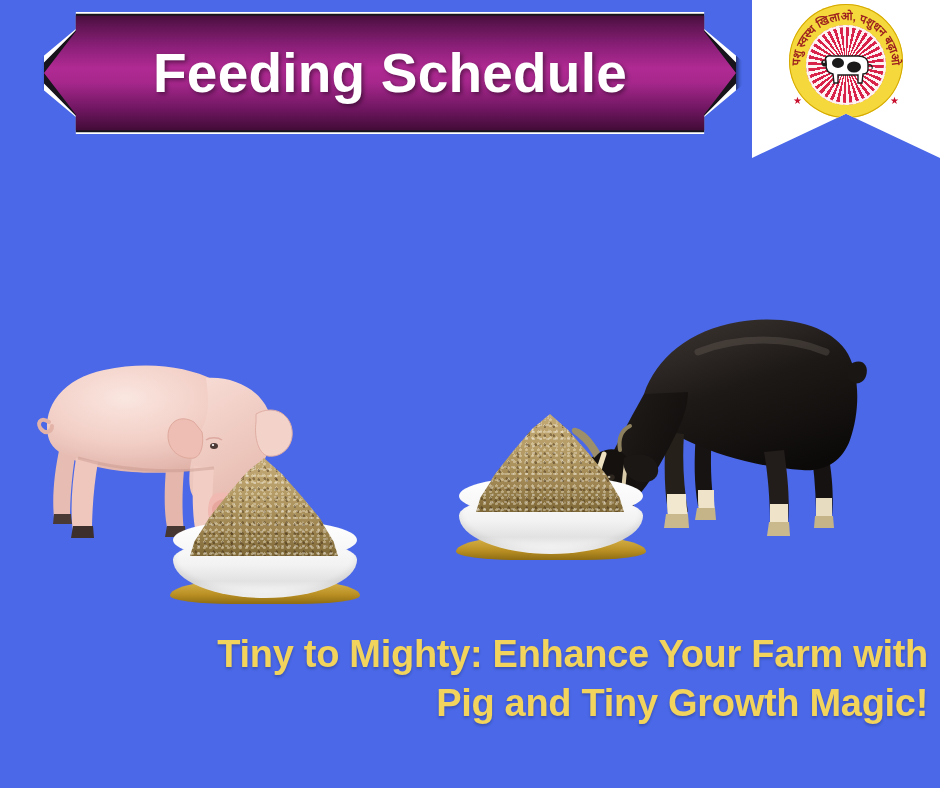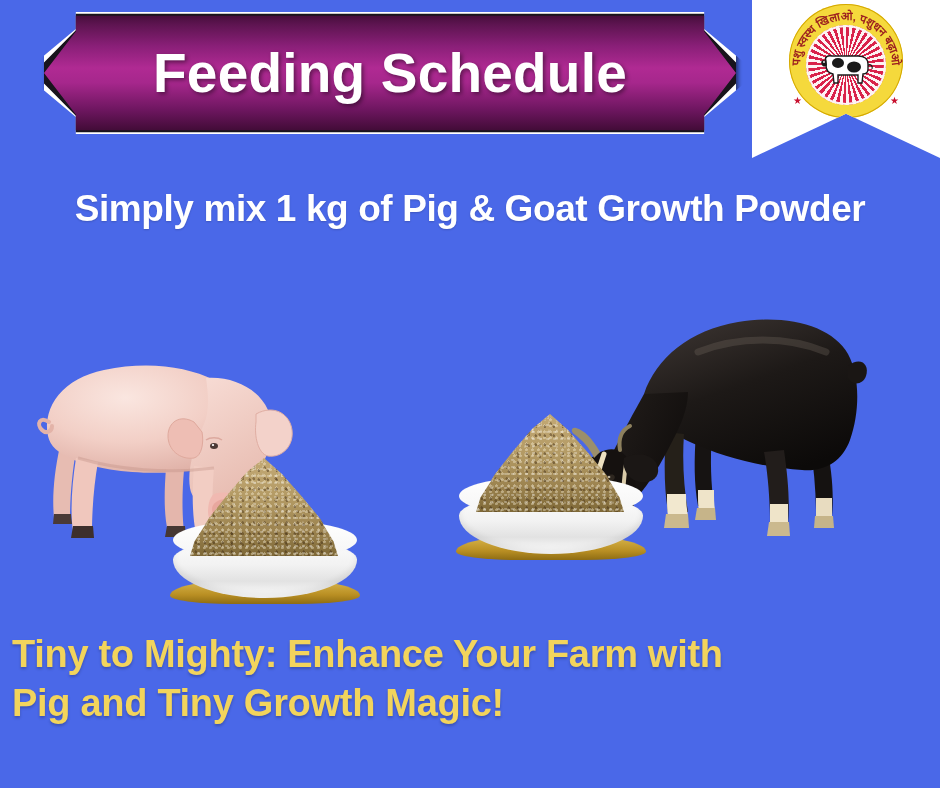--- a/index.html
+++ b/index.html
@@ -268,21 +268,21 @@
   }
 
   .animal-svg { position: absolute; left: 0; top: 0; width: 100%; height: 100%; }
 
   
   #tagline {
     position: absolute;
     left: 12px;
     top: 630px;
     width: 916px;
-    text-align: left;
+    text-align: right;
     color: #f2d45c;
     font-size: 38px;
     font-weight: bold;
     line-height: 1.28;
     letter-spacing: -0.3px;
     text-shadow: 0 2px 3px rgba(0,0,0,0.22);
   }
   #tagline .line { display: block; white-space: nowrap; }
 </style>
 </head>
@@ -321,21 +321,20 @@
           <path d="M50 18 C53 17 55 19 54 22" stroke="#1a1a1a" stroke-width="1.2" fill="none"></path>
         </svg>
       </div>
       <div class="emblem-star left">★</div>
       <div class="emblem-star right">★</div>
     </div>
 
   </div>
 
   <div id="body-text">
-    <span class="line l1">Simply mix 1 kg of Pig &amp; Goat Growth Powder</span>
   </div>
 
   <div id="pig-group" class="scene">
     <svg class="animal-svg" viewBox="0 0 360 290" xmlns="http://www.w3.org/2000/svg">
       <defs>
         <radialGradient id="pigBody" cx="38%" cy="30%" r="75%">
           <stop offset="0%" stop-color="#fae6e0"></stop>
           <stop offset="55%" stop-color="#f2cfc6"></stop>
           <stop offset="100%" stop-color="#dfb0a6"></stop>
         </radialGradient>

